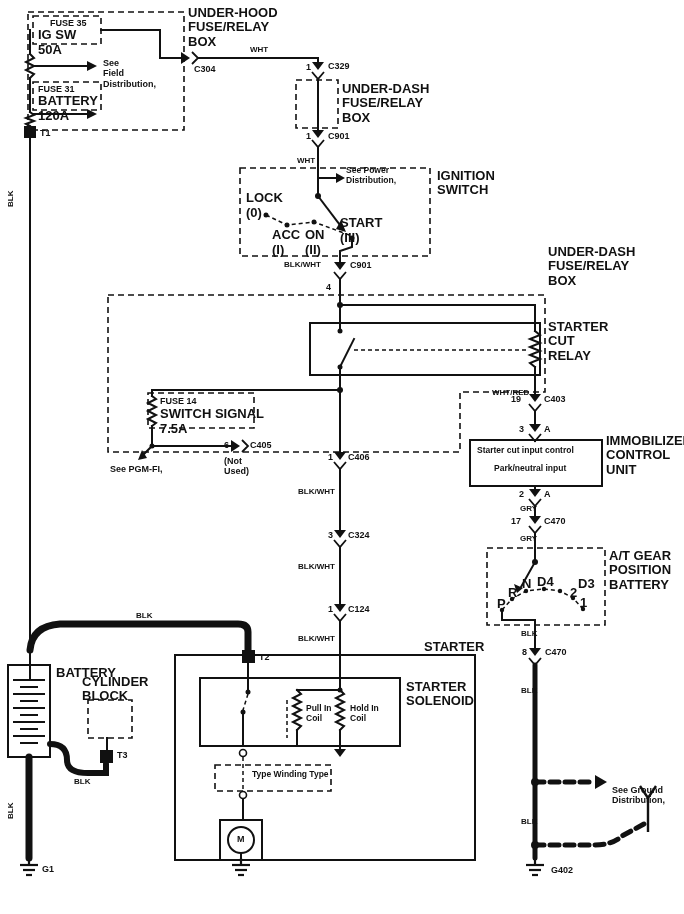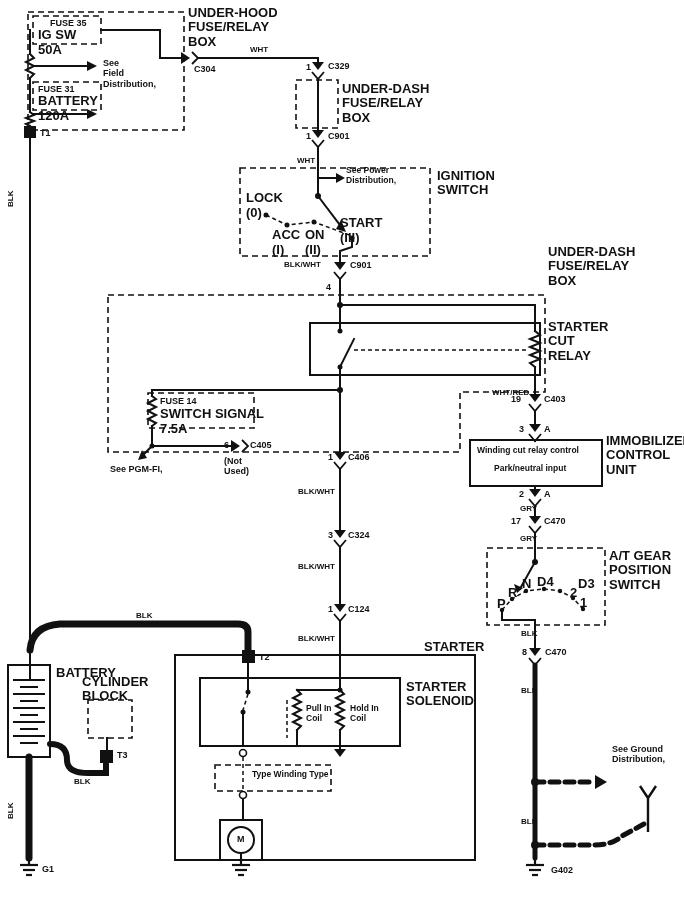--- a/index.html
+++ b/index.html
@@ -256,47 +256,47 @@
 <div class="lb" style="left:224px;top:440px">6</div>
 <div class="lb" style="left:250px;top:440px">C405</div>
 <div class="lb" style="left:224px;top:456px">(Not
 Used)</div>
 
 <div class="lb" style="left:511px;top:394px">19</div>
 <div class="lb" style="left:544px;top:394px">C403</div>
 <div class="lb w" style="left:492px;top:388px">WHT/RED</div>
 <div class="lb" style="left:519px;top:424px">3</div>
 <div class="lb" style="left:544px;top:424px">A</div>
-<div class="lb m" style="left:477px;top:446px">Winding cut relay control</div>
+<div class="lb m" style="left:477px;top:446px">Starter cut input control</div>
 <div class="lb m" style="left:494px;top:464px">Park/neutral input</div>
 <div class="lb t" style="left:606px;top:434px">IMMOBILIZER
 CONTROL
 UNIT</div>
 <div class="lb" style="left:519px;top:489px">2</div>
 <div class="lb" style="left:544px;top:489px">A</div>
 <div class="lb w" style="left:520px;top:504px">GRY</div>
 <div class="lb" style="left:511px;top:516px">17</div>
 <div class="lb" style="left:544px;top:516px">C470</div>
 <div class="lb w" style="left:520px;top:534px">GRY</div>
 
 <div class="lb t" style="left:609px;top:549px">A/T GEAR
 POSITION
-SWITCH</div>
+BATTERY</div>
 <div class="lb s" style="left:497px;top:597px">P</div>
 <div class="lb s" style="left:508px;top:586px">R</div>
 <div class="lb s" style="left:522px;top:577px">N</div>
 <div class="lb s" style="left:537px;top:575px">D4</div>
 <div class="lb s" style="left:578px;top:577px">D3</div>
 <div class="lb s" style="left:570px;top:586px">2</div>
 <div class="lb s" style="left:580px;top:596px">1</div>
 <div class="lb w" style="left:521px;top:629px">BLK</div>
 <div class="lb" style="left:522px;top:647px">8</div>
 <div class="lb" style="left:545px;top:647px">C470</div>
 <div class="lb w" style="left:521px;top:686px">BLK</div>
-<div class="lb" style="left:612px;top:744px">See Ground
+<div class="lb" style="left:612px;top:785px">See Ground
 Distribution,</div>
 <div class="lb w" style="left:521px;top:817px">BLK</div>
 <div class="lb" style="left:551px;top:865px">G402</div>
 
 <div class="lb" style="left:328px;top:452px">1</div>
 <div class="lb" style="left:348px;top:452px">C406</div>
 <div class="lb w" style="left:298px;top:487px">BLK/WHT</div>
 <div class="lb" style="left:328px;top:530px">3</div>
 <div class="lb" style="left:348px;top:530px">C324</div>
 <div class="lb w" style="left:298px;top:562px">BLK/WHT</div>

